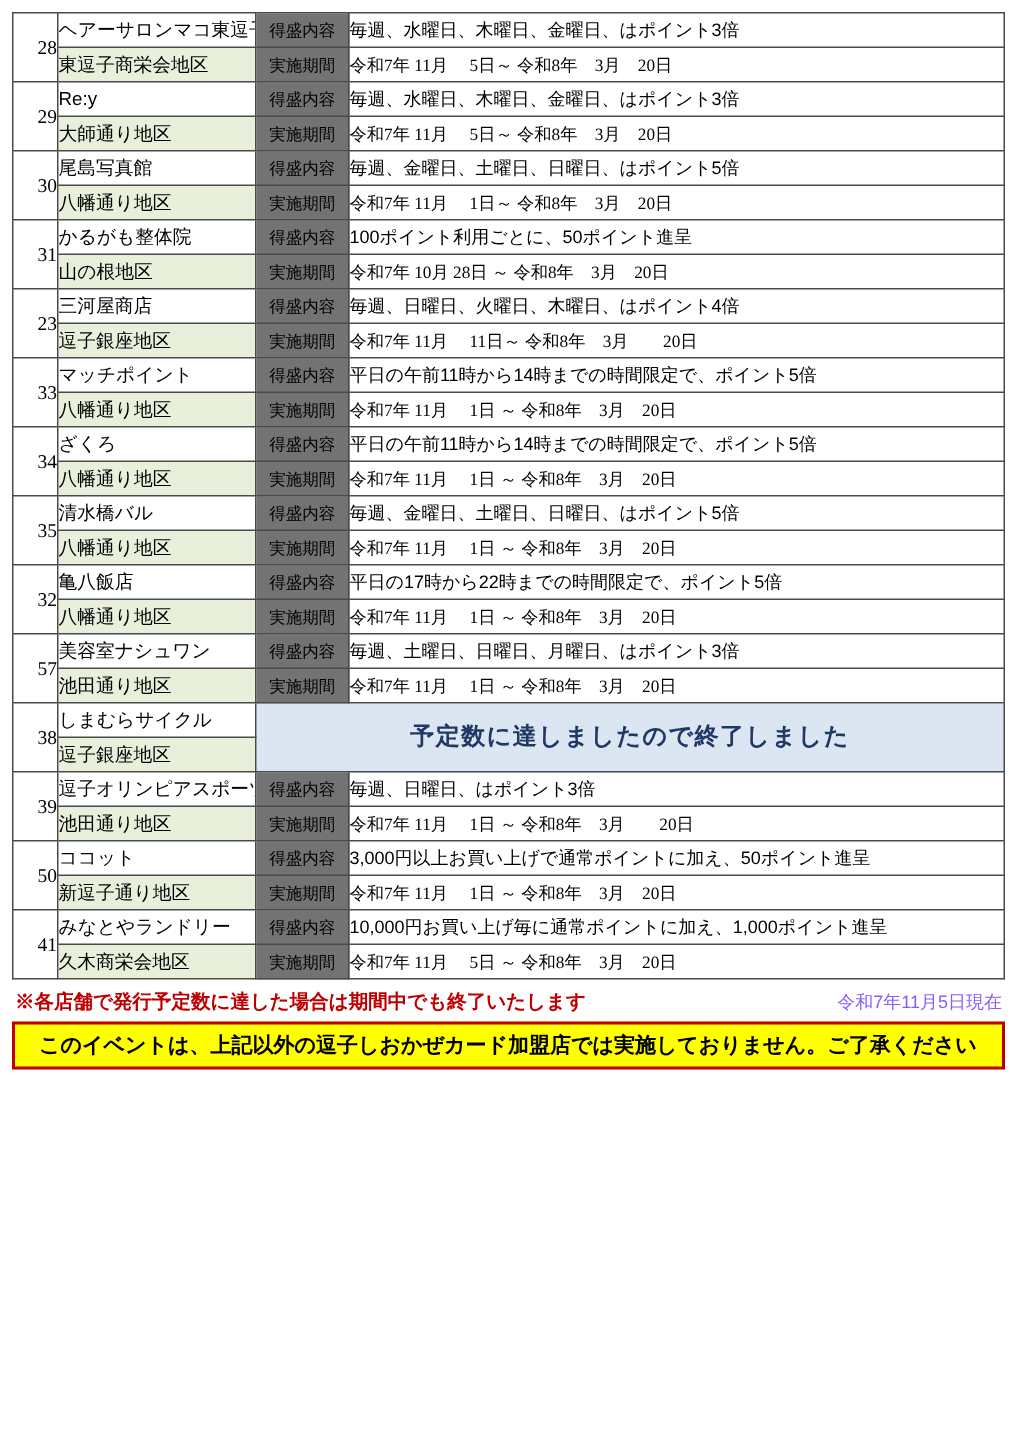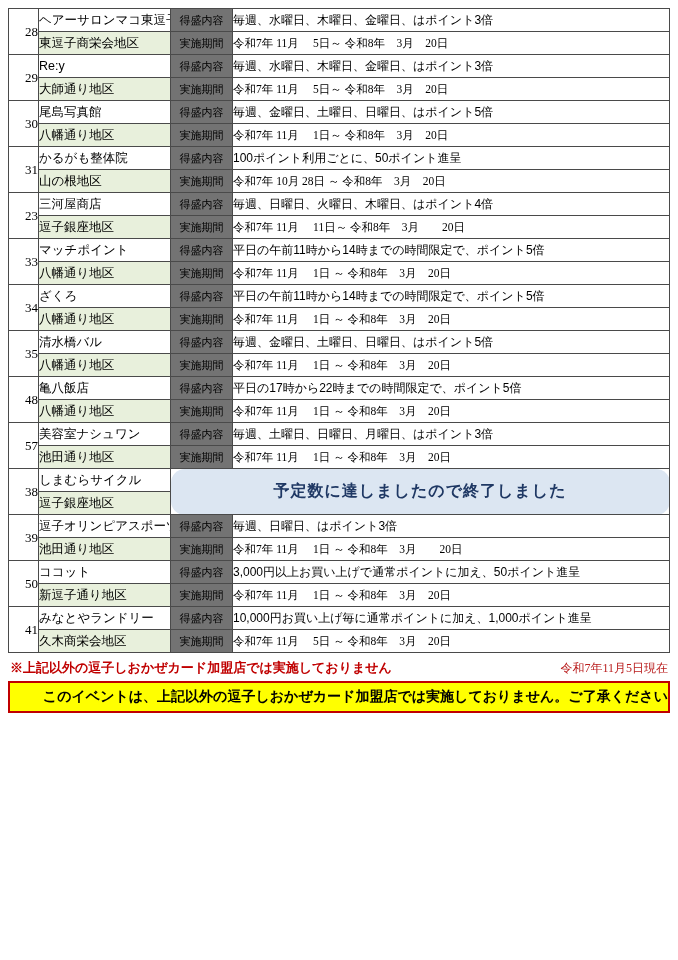--- a/index.html
+++ b/index.html
@@ -80,50 +80,48 @@
     font-family: "Liberation Serif", serif;
     margin-left: 25px;
   }
   .notice-cell {
     background: #dce6f2;
     text-align: center;
     font-size: 16px;
     font-weight: bold;
     color: #1f3864;
     letter-spacing: 1px;
-    border-radius: 14px;
   }
   .footer {
     margin-top: 6px;
     width: 662px;
   }
   .footer-row1 {
     display: flex;
     align-items: center;
     justify-content: space-between;
     padding: 0 2px 2px 2px;
   }
   .footer-note {
     color: #c00000;
     font-size: 13px;
     font-weight: bold;
   }
   .footer-date {
     font-size: 12px;
-    color: #b91c1c;
-    font-family: Liberation Serif, serif;
+    color: #8b5cf6;
   }
   .footer-banner {
     border: 2px solid #c00000;
     background: #ffff00;
-    text-align: right;
+    text-align: left;
     font-size: 14px;
     font-weight: bold;
     color: #000000;
-    padding: 5px 0;
+    padding: 5px 16px;
     margin-top: 2px;
   }
 </style>
 </head>
 <body>
 
 <div class="page">
   <table class="main">
     <tbody>
 
@@ -217,21 +215,21 @@
         <td class="label-cell">得盛内容</td>
         <td class="content-cell">毎週、金曜日、土曜日、日曜日、はポイント5倍</td>
       </tr>
       <tr>
         <td class="area-cell">八幡通り地区</td>
         <td class="label-cell">実施期間</td>
         <td class="period-cell">令和7年 11月　 1日 ～ 令和8年　3月　20日</td>
       </tr>
 
       <tr>
-        <td class="num-cell" rowspan="2">48</td>
+        <td class="num-cell" rowspan="2">32</td>
         <td class="shop-cell">亀八飯店</td>
         <td class="label-cell">得盛内容</td>
         <td class="content-cell">平日の17時から22時までの時間限定で、ポイント5倍</td>
       </tr>
       <tr>
         <td class="area-cell">八幡通り地区</td>
         <td class="label-cell">実施期間</td>
         <td class="period-cell">令和7年 11月　 1日 ～ 令和8年　3月　20日</td>
       </tr>
 
@@ -290,18 +288,18 @@
         <td class="area-cell">久木商栄会地区</td>
         <td class="label-cell">実施期間</td>
         <td class="period-cell">令和7年 11月　 5日 ～ 令和8年　3月　20日</td>
       </tr>
 
     </tbody>
   </table>
 
   <div class="footer">
     <div class="footer-row1">
-      <div class="footer-note">※上記以外の逗子しおかぜカード加盟店では実施しておりません</div>
+      <div class="footer-note">※各店舗で発行予定数に達した場合は期間中でも終了いたします</div>
       <div class="footer-date">令和7年11月5日現在</div>
     </div>
     <div class="footer-banner">このイベントは、上記以外の逗子しおかぜカード加盟店では実施しておりません。ご了承ください</div>
   </div>
 </div>
 
 </body></html>

